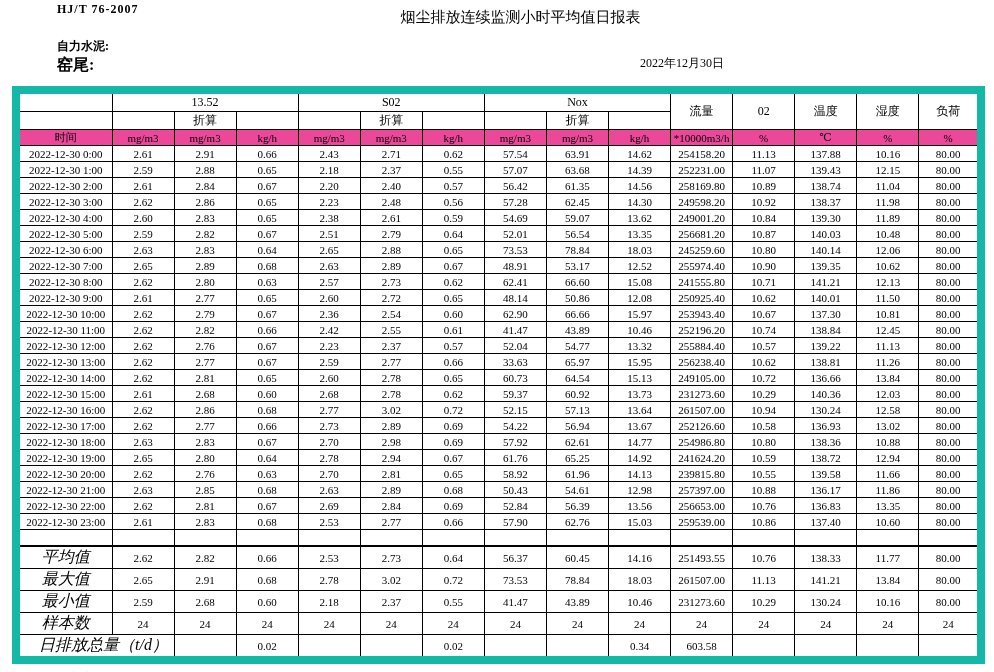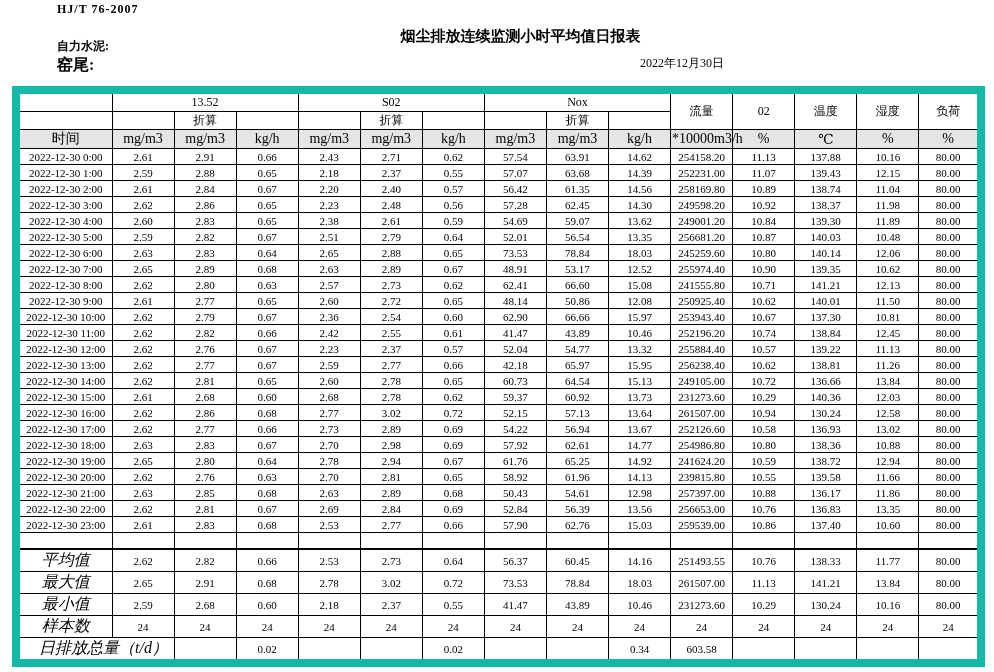--- a/index.html
+++ b/index.html
@@ -4,39 +4,39 @@
 <style>
   html,body{margin:0;padding:0;background:#fff;}
   body{
     width:994px;height:672px;position:relative;
     font-family:"Liberation Serif","DejaVu Serif",serif;
     color:#000;font-size:12px;
   }
   
   .top{position:relative;height:86px;margin-left:47px;}
   .doc-code{position:absolute;left:10px;top:2px;font-weight:bold;font-size:12px;letter-spacing:1px;}
-  .report-title{position:absolute;left:0;top:27px;width:100%;text-align:center;font-weight:bold;font-size:15px;}
+  .report-title{position:absolute;left:0;top:8px;width:100%;text-align:center;font-weight:normal;font-size:15px;}
   .company{position:absolute;left:10px;top:38px;font-weight:bold;font-size:12px;}
   .station{position:absolute;left:10px;top:55px;font-weight:bold;font-size:16px;}
   .date{position:absolute;left:593px;top:55px;font-size:12px;}
   
   table.report{
     border-collapse:collapse;table-layout:fixed;
     width:973px;margin-left:12px;
     border:8px solid #14b8a6;
   }
   col.c-time{width:96px;}
   td{
     border:1px solid #000;
     text-align:center;vertical-align:middle;
     font-size:11px;height:15px;padding:0 1px;
     white-space:nowrap;overflow:visible;
   }
   tr.hdr-a td,tr.hdr-b td{height:17px;font-size:12px;}
-  tr.unit-row td{background:#e5e5e5;height:15px;font-size:14px;text-align:center;}
+  tr.unit-row td{background:#ec4899;height:15px;font-size:11px;text-align:center;}
   tr.avg-row td{border-top:2px solid #000;}
   td.lbl{font-size:16px;font-style:italic;}
   td.left{text-align:left;padding-left:19px;}
   
   .footer{position:relative;margin-left:10px;margin-top:6px;font-size:12px;}
   .footer-line1{margin-bottom:4px;}
   .unit-label{position:absolute;left:175px;top:21px;}
 </style>
 </head>
 <body>
@@ -332,21 +332,21 @@
         <td>80.00</td>
       </tr>
       <tr>
         <td>2022-12-30 13:00</td>
         <td>2.62</td>
         <td>2.77</td>
         <td>0.67</td>
         <td>2.59</td>
         <td>2.77</td>
         <td>0.66</td>
-        <td>42.18</td>
+        <td>33.63</td>
         <td>65.97</td>
         <td>15.95</td>
         <td>256238.40</td>
         <td>10.62</td>
         <td>138.81</td>
         <td>11.26</td>
         <td>80.00</td>
       </tr>
       <tr>
         <td>2022-12-30 14:00</td>

